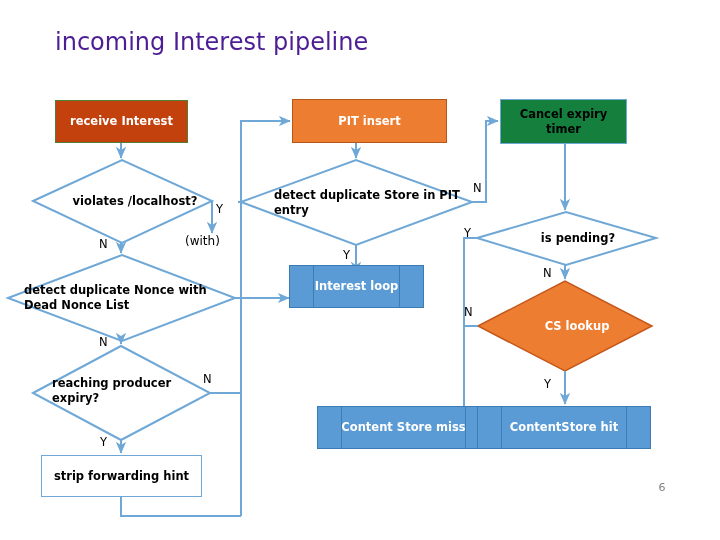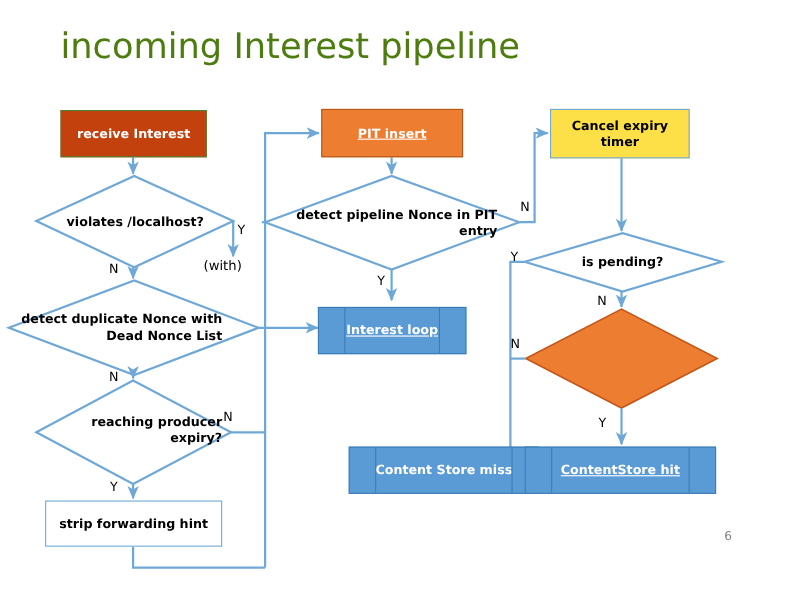--- a/index.html
+++ b/index.html
@@ -14,23 +14,23 @@
     background: #ffffff;
     overflow: hidden;
     font-family: "DejaVu Sans", sans-serif;
   }
   #title {
     position: absolute;
     left: 55px;
     top: 20px;
     width: 620px;
     height: 50px;
-    font-size: 32px;
+    font-size: 24px;
     font-weight: 400;
-    color: #4d7c0f;
+    color: #4c1d95;
     letter-spacing: 0px;
     line-height: 44px;
     white-space: nowrap;
   }
   #svg-layer {
     position: absolute;
     left: 0; top: 0;
     width: 720px;
     height: 540px;
   }
@@ -49,21 +49,21 @@
     background: #c2410c;
     border: 1.5px solid #507E32;
     color: #ffffff;
   }
   .rect-orange {
     background: #ED7D31;
     border: 1.5px solid #B3571A;
     color: #ffffff;
   }
   .rect-white {
-    background: #fde047;
+    background: #15803d;
     border: 1.6px solid #6FA8D6;
     color: #000000;
   }
   .rect-plain {
     background: #ffffff;
     border: 1.6px solid #6FA8D6;
     color: #000000;
   }
   .proc-box {
     background: #5B9BD5;
@@ -79,25 +79,26 @@
     width: 0;
     border-left: 1.6px solid #3C7CB5;
   }
   .proc-box::before { left: 23px; }
   .proc-box::after  { right: 23px; }
   .diamond-label {
     position: absolute;
     display: flex;
     align-items: center;
     justify-content: center;
-    text-align: right;
+    text-align: left;
     font-size: 11.5px;
     font-weight: bold;
     line-height: 15px;
     pointer-events: none;
+    margin-left: 12px;
   }
   .dl-dark { color: #000000; }
   .dl-light { color: #ffffff; }
   .edge-label {
     position: absolute;
     font-size: 11.5px;
     color: #000000;
     font-weight: normal;
     line-height: 13px;
   }
@@ -175,62 +176,65 @@
 
       <path d="M565,371 L565,404" marker-end="url(#arrow)"></path>
 
     </g>
   </svg>
 
   <div class="node rect-green" style="left:55px; top:100px; width:133px; height:43px;">
     <span>receive Interest</span>
   </div>
 
-  <div class="node rect-orange" style="left:292px; top:99px; width:129px; height:44px;text-decoration:underline;">
+  <div class="node rect-orange" style="left:292px; top:99px; width:155px; height:44px;">
     <span>PIT insert</span>
   </div>
 
   <div class="node rect-white" style="left:500px; top:99px; width:127px; height:45px; font-weight:bold;">
     <span>Cancel expiry timer</span>
   </div>
 
   <div class="diamond-label dl-dark" style="left:38px; top:191px; width:170px; height:20px;">
     <span>violates /localhost?</span>
   </div>
 
   <div class="diamond-label dl-dark" style="left:262px; top:186px; width:190px; height:34px;">
-    <span>detect pipeline Nonce in PIT entry</span>
+    <span>detect duplicate Store in PIT entry</span>
   </div>
 
   <div class="diamond-label dl-dark" style="left:496px; top:228px; width:140px; height:20px;">
     <span>is pending?</span>
   </div>
 
   <div class="plain-text" style="left:185px; top:234px; width:70px;">
     <span>(with)</span>
   </div>
 
   <div class="diamond-label dl-dark" style="left:12px; top:281px; width:190px; height:34px;">
     <span>detect duplicate Nonce with Dead Nonce List</span>
   </div>
 
-  <div class="node proc-box" style="left:289px; top:279px; width:135px; height:43px; position:absolute;text-decoration:underline;">
+  <div class="node proc-box" style="left:289px; top:265px; width:135px; height:43px; position:absolute;">
     <span>Interest loop</span>
   </div>
 
+  <div class="diamond-label dl-light" style="left:505px; top:316px; width:120px; height:20px;">
+    <span>CS lookup</span>
+  </div>
 
   <div class="diamond-label dl-dark" style="left:40px; top:374px; width:162px; height:34px;">
     <span>reaching producer expiry?</span>
   </div>
 
   <div class="node proc-box" style="left:277px; top:406px; width:173px; height:43px; position:absolute;margin-left:40px;">
     <span>Content Store miss</span>
   </div>
 
-  <div class="node proc-box" style="left:477px; top:406px; width:174px; height:43px; position:absolute;text-decoration:underline;">
+  <div class="node proc-box" style="left:477px; top:406px; width:174px; height:43px; position:absolute;">
     <span>ContentStore hit</span>
   </div>
 
   <div class="node rect-plain" style="left:41px; top:455px; width:161px; height:42px;">
     <span>strip forwarding hint</span>
   </div>
 
   <div class="edge-label" style="left:216px; top:203px;">Y</div>
 
   <div class="edge-label" style="left:99px; top:238px;">N</div>

